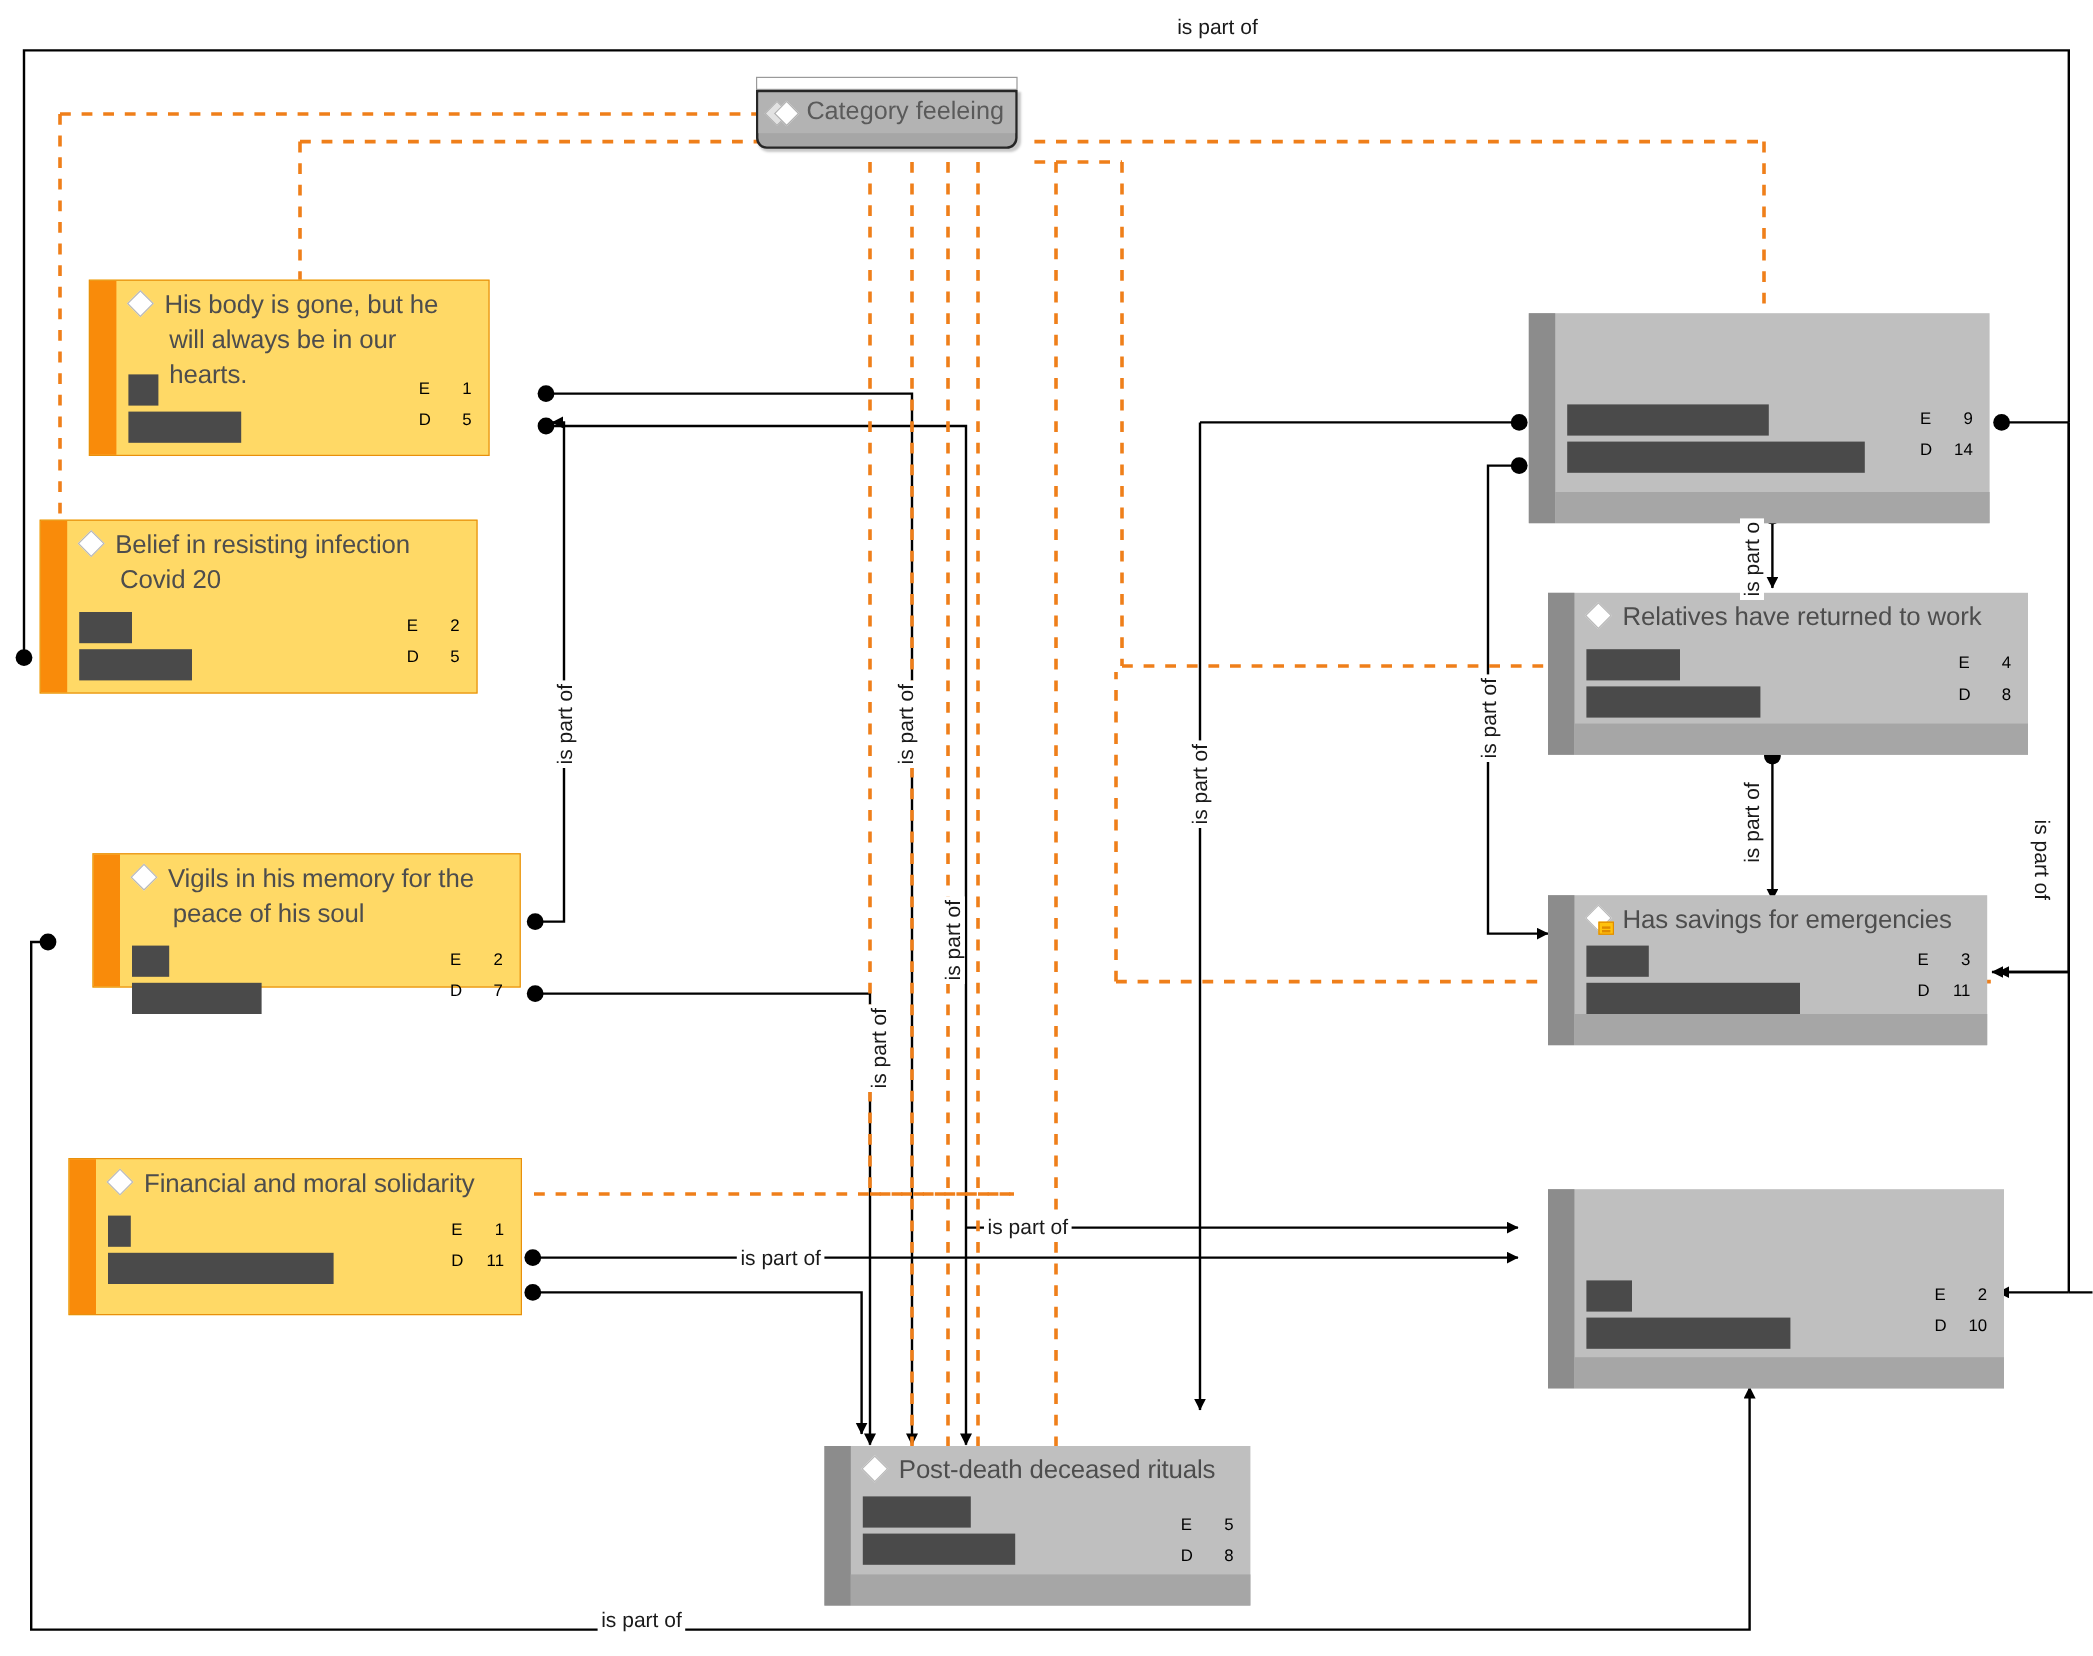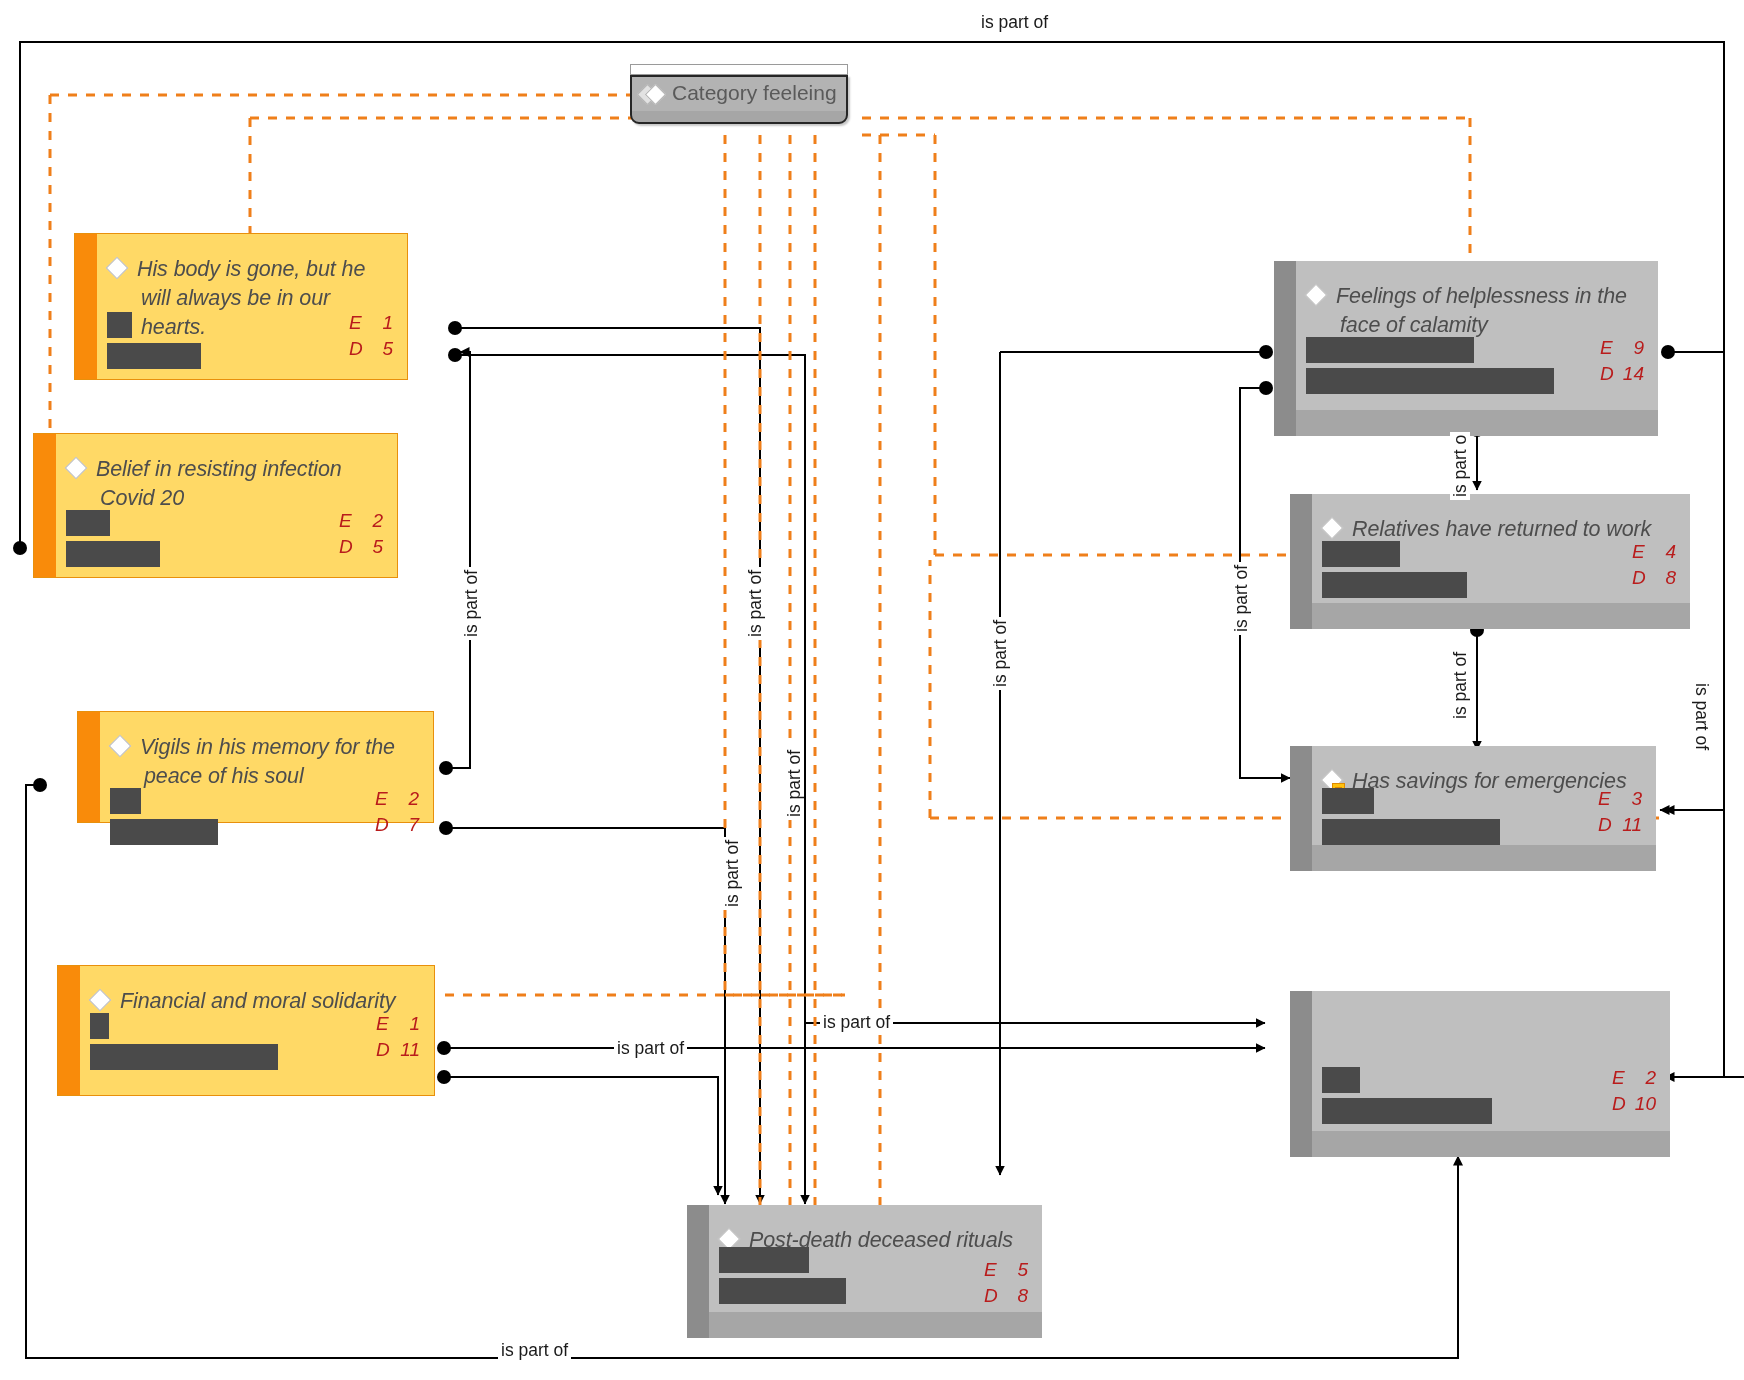--- a/index.html
+++ b/index.html
@@ -29,22 +29,21 @@
   }
   .node .stripe{
     position:absolute;
     left:0;top:0;bottom:0;
     width:22px;
   }
   .node .body{
     position:absolute;
     left:22px;right:0;top:0;bottom:0;
     box-sizing:border-box;
-    padding:21px 14px 6px 10px;
-    font-style:italic;
+    padding:6px 14px 6px 10px;
   }
   .node .title{
     display:block;
     font-size:21.5px;
     line-height:29px;
     letter-spacing:-0.1px;
     color:#4d4d4d;
     padding-left:34px;
     text-indent:-34px;
     font-weight:400;
@@ -80,23 +79,23 @@
     width:7px;height:2px;
     background:#e08b00;
     box-shadow:0 3px 0 0 #e08b00;
   }
 
   .metrics{
     position:absolute;
     right:14px;
   }
   .metric{
-    font-size:19px;
+    font-size:14px;
     line-height:26px;
-    color:#b91c1c;
+    color:#000000;
     white-space:nowrap;
     text-align:right;
   }
   .metric .k{display:inline-block;width:18px;text-align:left;}
   .metric .v{display:inline-block;width:26px;text-align:right;}
 
   .bars{position:absolute;left:10px;}
   .bar{background:#4a4a4a;height:26px;margin-bottom:5px;}
 
   
@@ -330,23 +329,20 @@
         <div class="metric"><span class="k">E</span><span class="v">1</span></div>
         <div class="metric"><span class="k">D</span><span class="v">11</span></div>
       </div>
     </div>
   </div>
 
   <div class="node n-grey" style="left:1274px;top:261px;width:384px;height:175px;">
     <div class="stripe"></div>
     <div class="foot"></div>
     <div class="body">
-      <div class="title">
-        <span class="dia"><i></i></span><span>Feelings of helplessness in the face of calamity</span>
-      </div>
       <div class="bars" style="top:76px;">
         <div class="bar" style="width:168px;"></div>
         <div class="bar" style="width:248px;"></div>
       </div>
       <div class="metrics" style="top:74px;">
         <div class="metric"><span class="k">E</span><span class="v">9</span></div>
         <div class="metric"><span class="k">D</span><span class="v">14</span></div>
       </div>
     </div>
   </div>

